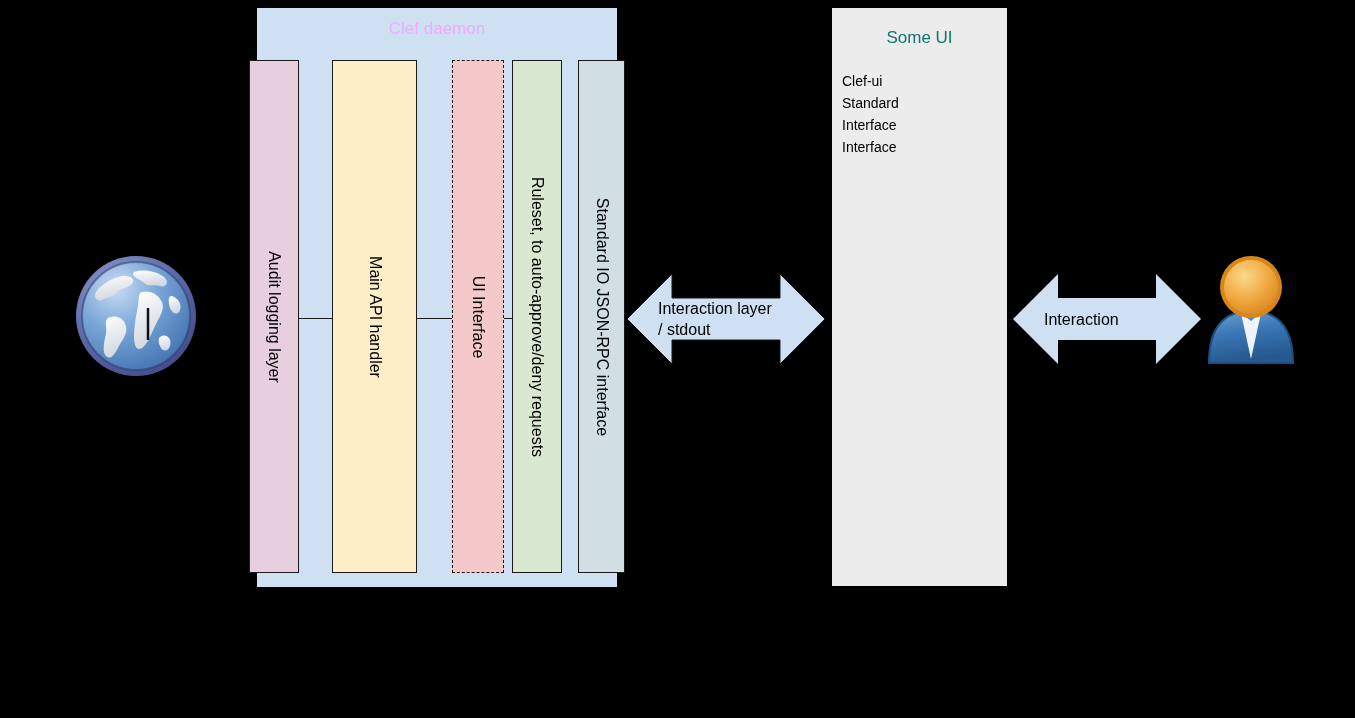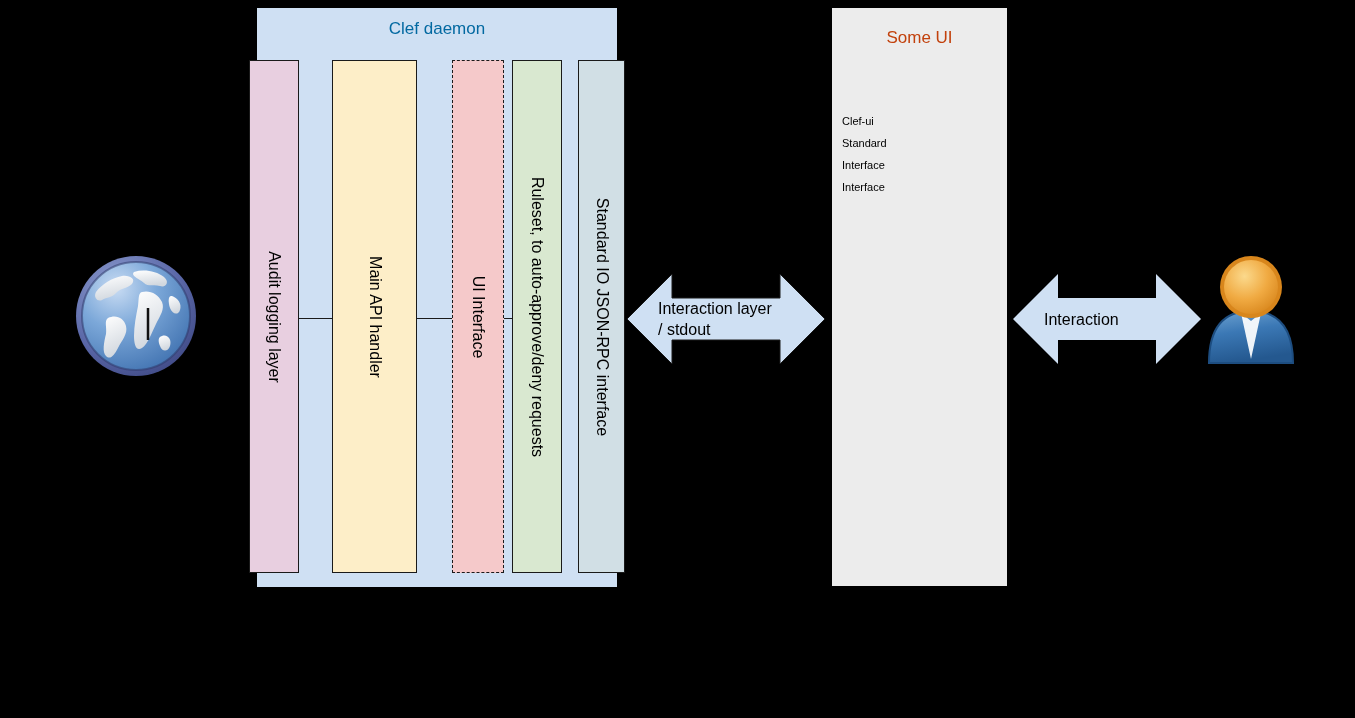--- a/index.html
+++ b/index.html
@@ -27,21 +27,21 @@
     border: 1px solid #cfe0f3;
     box-sizing: border-box;
   }
   #clef-title {
     position: absolute;
     left: 257px;
     top: 18px;
     width: 360px;
     text-align: center;
     font-size: 17px;
-    color: #0369a1;
+    color: #f0abfc;
     line-height: 22px;
   }
 
   
   .vcol {
     position: absolute;
     box-sizing: border-box;
     border: 1px solid #1a1a1a;
   }
   .vcol .vlabel {
@@ -81,31 +81,30 @@
     background: #ececec;
     box-sizing: border-box;
   }
   #some-ui-title {
     position: absolute;
     left: 0;
     top: 19px;
     width: 100%;
     text-align: center;
     font-size: 17px;
-    color: #c2410c;
+    color: #0f766e;
     line-height: 21px;
   }
   #some-ui-list {
     position: absolute;
     left: 10px;
     top: 62px;
-    font-size: 11px;
+    font-size: 14px;
     color: #000000;
     line-height: 22px;
-    margin-top: 40px;
   }
   #some-ui-list div { white-space: nowrap; }
 
   
   .darrow {
     position: absolute;
   }
   .darrow svg { display: block; }
   .darrow .alabel {
     position: absolute;

